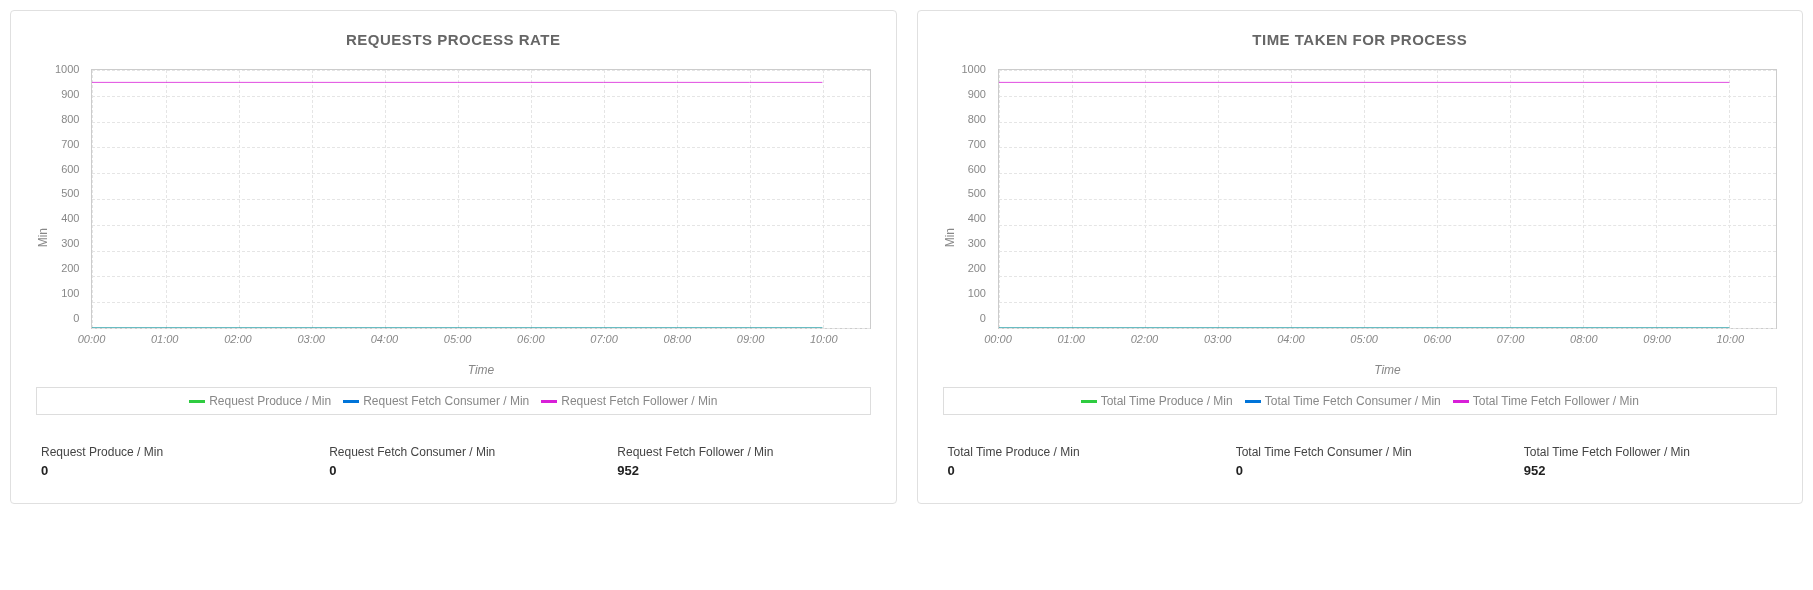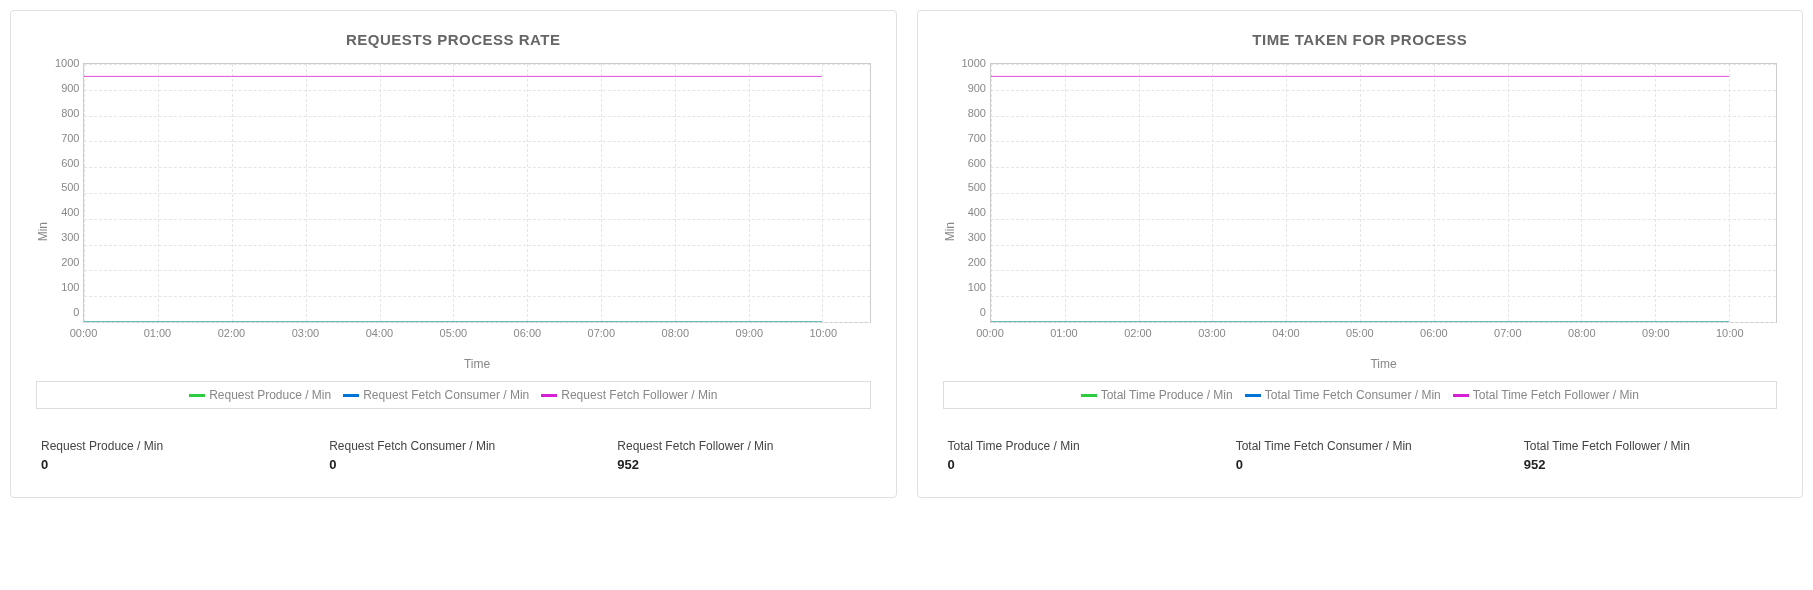--- a/index.html
+++ b/index.html
@@ -16,21 +16,21 @@
       border-radius: 4px;
       padding: 20px 25px 25px 25px;
       background: #fff;
     }
     .chart-title {
       text-align: center;
       font-size: 15px;
       font-weight: bold;
       color: #666;
       letter-spacing: 0.5px;
-      margin-bottom: 15px;
+      margin-bottom: 21px;
     }
     .chart-wrapper {
       display: flex;
       align-items: flex-start;
     }
     .y-axis-label {
       writing-mode: vertical-rl;
       transform: rotate(180deg);
       font-size: 12px;
       color: #888;
@@ -40,25 +40,26 @@
       padding-bottom: 30px;
     }
     .y-ticks {
       display: flex;
       flex-direction: column;
       justify-content: space-between;
       height: 260px;
       font-size: 11px;
       color: #888;
       text-align: right;
-      padding-right: 4px;
+      padding-right: 12px;
     }
     .y-tick { line-height: 1; transform: translateY(-5px); }
     .plot-container {
       flex: 1;
+      font-style: italic;
     }
     .plot-area {
       position: relative;
       height: 260px;
       border: 1px solid #ccc;
       background: #fff;
     }
     .grid-h {
       position: absolute;
       left: 0; right: 0;

